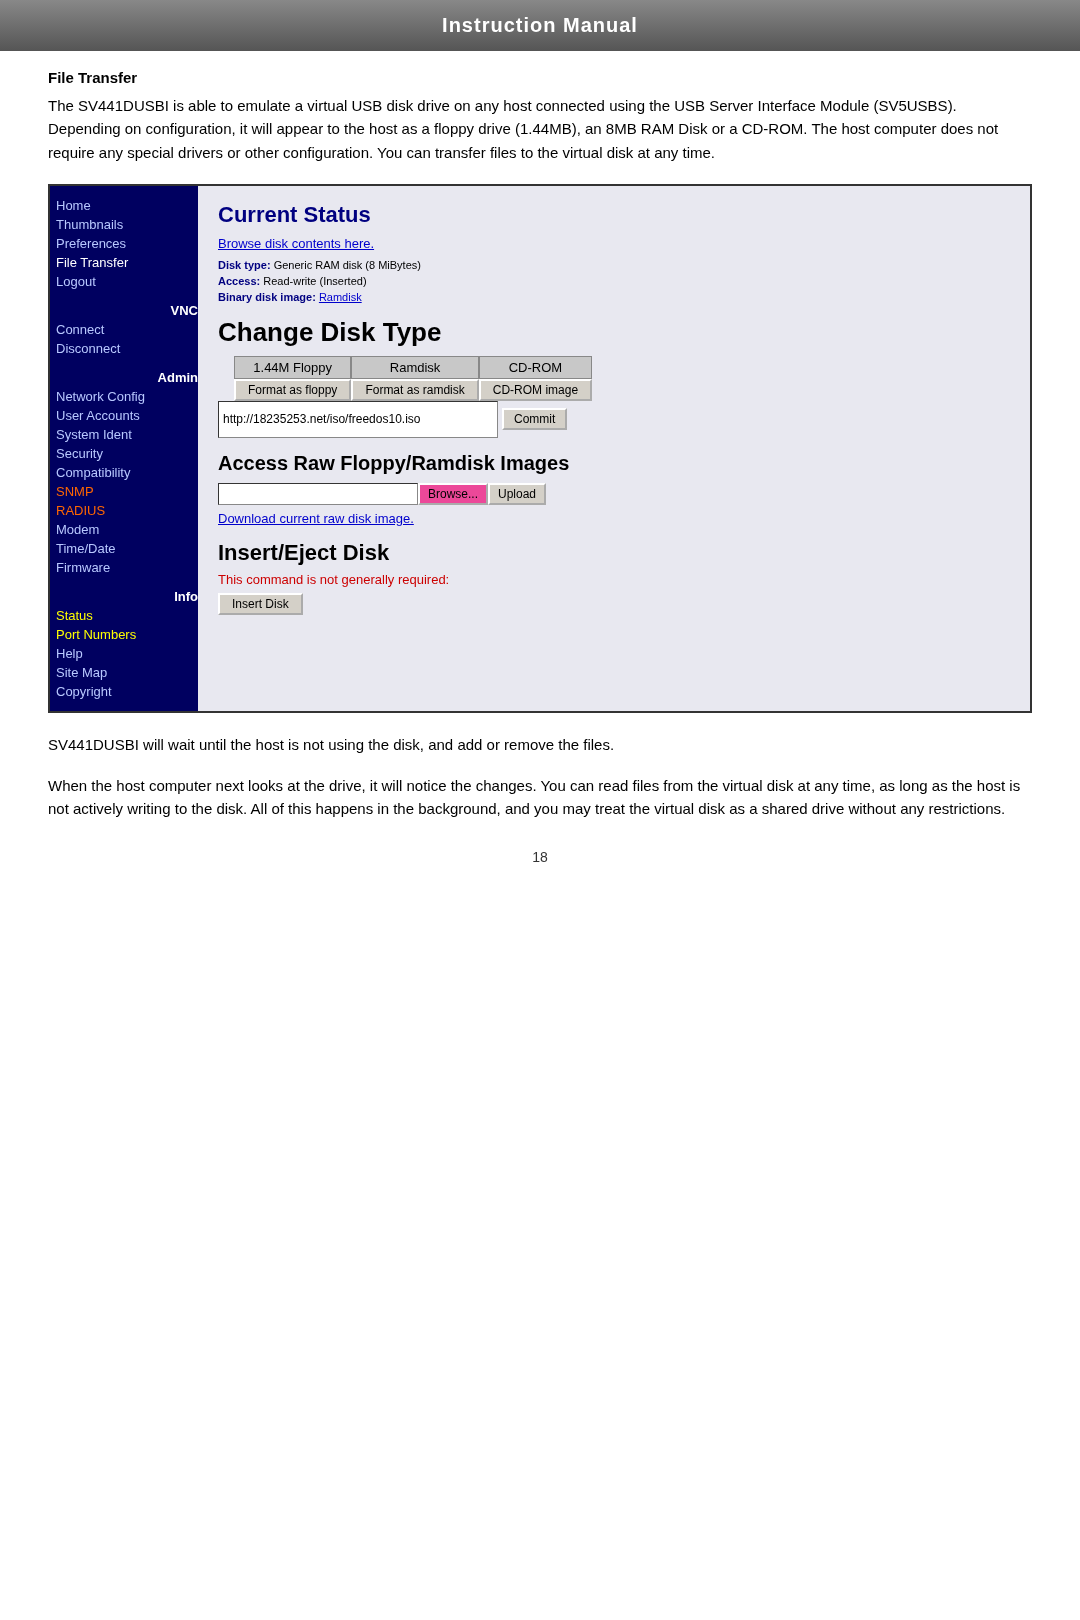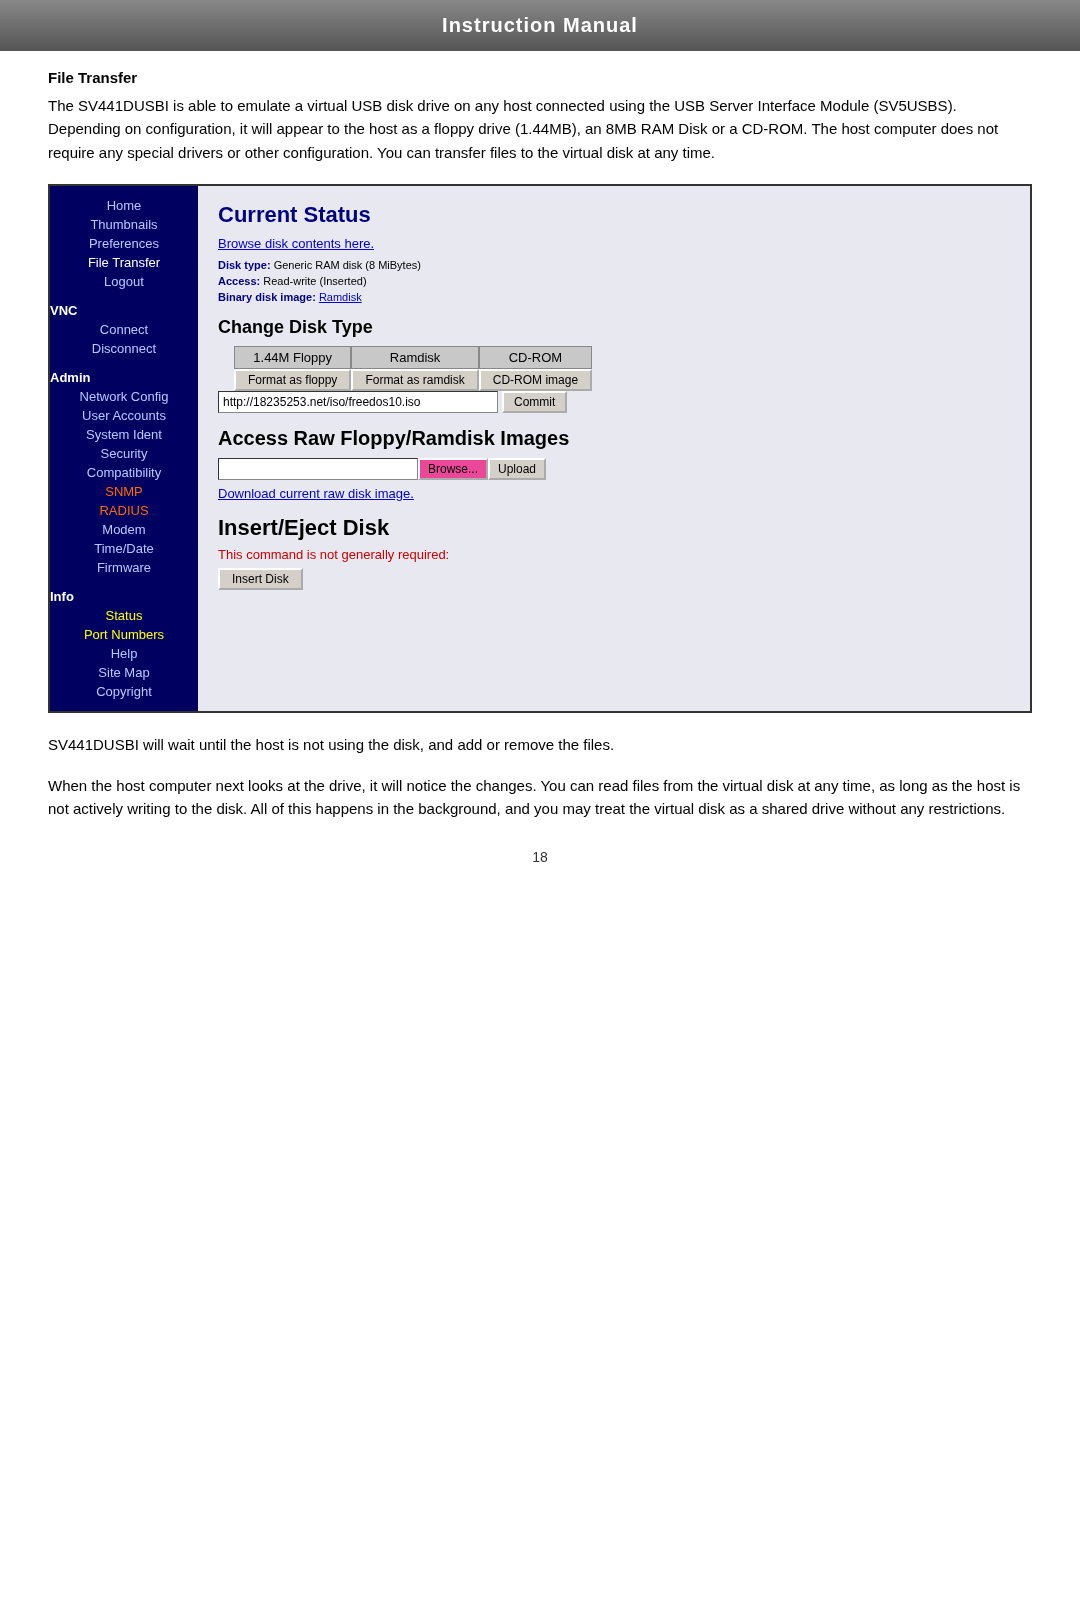--- a/index.html
+++ b/index.html
@@ -56,30 +56,30 @@
     .sidebar {
       background: #000060;
       width: 148px;
       min-width: 148px;
       padding: 10px 0;
       font-size: 13px;
       color: #ccc;
     }
     .sidebar-item {
       display: block;
-      text-align: center;
-      padding: 2px 12px;
+      text-align: left;
+      padding: 2px 6px;
       color: #b8c8ff;
       cursor: pointer;
       text-decoration: none;
       font-size: 13px;
     }
     .sidebar-section-label {
       display: block;
-      text-align: left;
+      text-align: right;
       color: #fff;
       font-weight: bold;
       font-size: 13px;
       padding: 6px 0 2px 0;
     }
     .sidebar-divider {
       height: 6px;
     }
     .sidebar-item.active {
       color: #fff;
@@ -123,21 +123,21 @@
     .status-info .label {
       font-weight: bold;
       color: #000080;
     }
     .status-info .value-link {
       color: #0000cc;
       text-decoration: underline;
     }
 
     .section-title {
-      font-size: 18px;
+      font-size: 26px;
       font-weight: bold;
       color: #000;
       margin: 14px 0 8px 0;
     }
 
     
     .disk-type-table {
       border-collapse: collapse;
       margin-left: 16px;
       margin-bottom: 0;
@@ -174,21 +174,21 @@
       gap: 4px;
       margin-left: 0;
       margin-bottom: 8px;
     }
     .iso-input {
       border: 1px inset #888;
       background: #fff;
       padding: 2px 4px;
       font-size: 12px;
       width: 280px;
-      height: 22px;
+      height: 37px;
     }
     .commit-btn {
       background: #d4d0c8;
       border: 2px outset #fff;
       padding: 2px 10px;
       font-size: 12px;
       cursor: pointer;
       height: 22px;
     }
 

